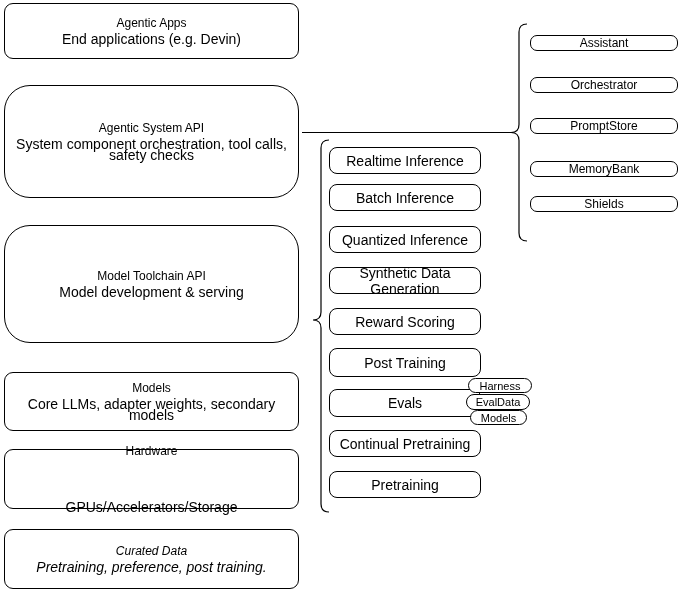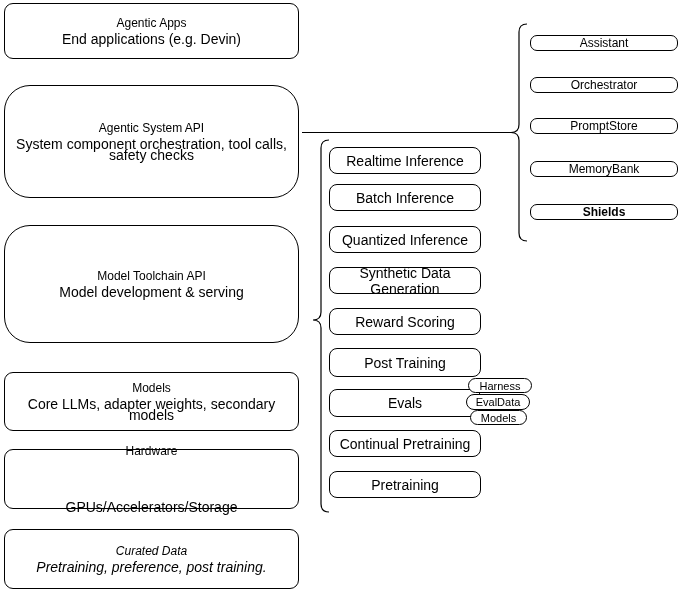--- a/index.html
+++ b/index.html
@@ -23,21 +23,21 @@
   .lb4{top:372px;height:59px;}
   .lb5{top:449px;height:60px;gap:44px;}
   .lb6{top:529px;height:60px;font-style:italic;}
   
   .mbox{left:329px;width:152px;height:27px;border-radius:8px;font-size:14px;}
   .m1{top:147px;}.m2{top:184px;}.m3{top:226px;}.m4{top:267px;}
   .m5{top:308px;}.m6{top:348px;height:29px;}.m7{top:389px;height:28px;}
   .m8{top:430px;}.m9{top:471px;}
   
   .rbox{left:530px;width:148px;height:16px;border-radius:7px;font-size:12px;}
-  .r1{top:35px;}.r2{top:77px;}.r3{top:118px;}.r4{top:161px;}.r5{top:204px;font-weight:bold;}
+  .r1{top:35px;}.r2{top:77px;}.r3{top:118px;}.r4{top:161px;}.r5{top:196px;}
   
   .pill{
     position:absolute;box-sizing:border-box;border:1.3px solid #000;background:#fff;
     border-radius:999px;display:flex;align-items:center;justify-content:center;
     font-size:11px;z-index:5;
   }
   .p1{left:468px;top:378px;width:64px;height:15px;}
   .p2{left:466px;top:394px;width:64px;height:16px;}
   .p3{left:470px;top:410px;width:57px;height:15px;}
   .box{z-index:2;}

